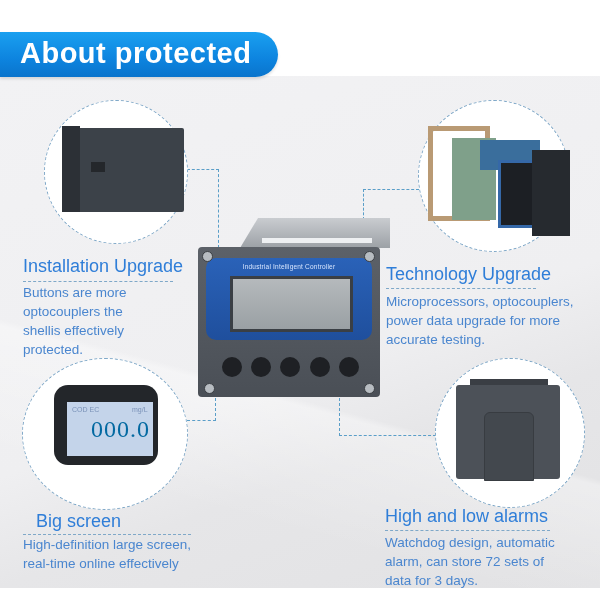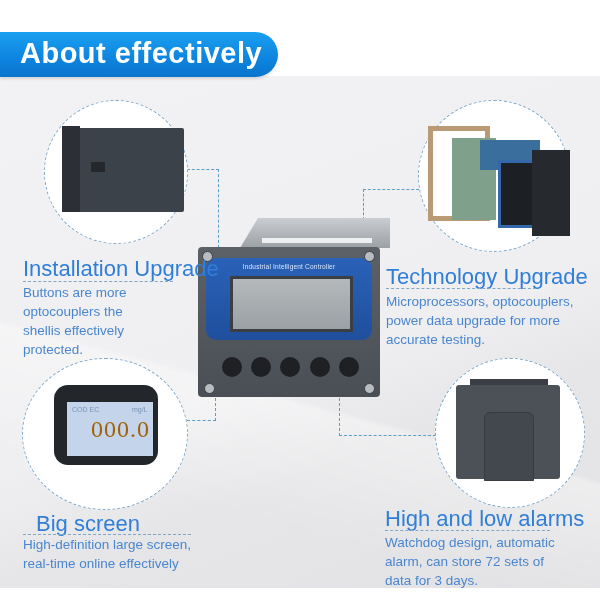--- a/index.html
+++ b/index.html
@@ -7,21 +7,21 @@
   .panel{position:absolute;left:0;top:76px;width:600px;height:512px;
     background:linear-gradient(160deg,#f2f2f4 0%,#efeff1 55%,#e6e6e8 70%,#e2e2e4 100%);}
   .panel-shade{position:absolute;left:0;top:76px;width:600px;height:512px;
     background:linear-gradient(195deg,transparent 60%,rgba(255,255,255,0.35) 61%,transparent 80%);}
   .title-pill{position:absolute;left:0;top:32px;width:278px;height:45px;border-radius:0 24px 24px 0;
     background:linear-gradient(180deg,#1aa0f0 0%,#0d84df 60%,#0a74cc 100%);
     box-shadow:0 2px 3px rgba(0,0,0,0.12);}
   .title-pill span{position:absolute;left:20px;top:5px;color:#fff;font-weight:bold;font-size:29px;letter-spacing:0.5px;}
   .circle{position:absolute;border-radius:50%;background:#ffffff;border:1.5px dashed #7fa8c8;}
   .line{position:absolute;border-color:#5a9ec8;border-style:dashed;border-width:0;}
-  .feat-title{position:absolute;color:#2f7ed8;font-size:22px;white-space:nowrap;}
+  .feat-title{position:absolute;color:#2f7ed8;font-size:18px;white-space:nowrap;}
   .feat-underline{position:absolute;height:0;border-top:1px dashed #7fa8c8;}
   .feat-desc{position:absolute;color:#4a86cf;font-size:13.5px;line-height:19px;}
   
   .side-box{position:absolute;left:62px;top:128px;width:122px;height:84px;background:#3c4249;border-radius:2px;}
   .side-front{position:absolute;left:62px;top:126px;width:18px;height:86px;background:#2c3036;}
   .side-slot{position:absolute;left:91px;top:162px;width:14px;height:10px;background:#24272b;}
   
   .ctrl-top{position:absolute;left:240px;top:218px;width:150px;height:30px;background:linear-gradient(180deg,#c9ccd0,#9ca1a6);
     clip-path:polygon(12% 0,100% 0,100% 100%,0 100%);}
   .ctrl-label-strip{position:absolute;left:262px;top:238px;width:110px;height:5px;background:#eef0f2;}
@@ -34,34 +34,34 @@
   
   .tech-frame{position:absolute;left:428px;top:126px;width:52px;height:85px;border:5px solid #b99a74;background:transparent;}
   .tech-pcb{position:absolute;left:452px;top:138px;width:44px;height:82px;background:#7fa08a;}
   .tech-board{position:absolute;left:480px;top:140px;width:60px;height:30px;background:#3a6e9c;}
   .tech-lcd{position:absolute;left:498px;top:160px;width:34px;height:62px;background:#1c1f24;border:3px solid #3568a8;}
   .tech-case{position:absolute;left:532px;top:150px;width:38px;height:86px;background:#262a2f;}
   
   .bs-case{position:absolute;left:54px;top:385px;width:104px;height:80px;background:#23262a;border-radius:14px;}
   .bs-lcd{position:absolute;left:67px;top:402px;width:86px;height:54px;background:#c4d4ea;}
   .bs-unit{position:absolute;font-size:7px;color:#7a92b8;}
-  .bs-value{position:absolute;left:67px;top:416px;width:107px;text-align:center;color:#a16207;font-family:"Liberation Serif",serif;font-size:24px;letter-spacing:1px;}
+  .bs-value{position:absolute;left:67px;top:416px;width:107px;text-align:center;color:#0369a1;font-family:"Liberation Serif",serif;font-size:24px;letter-spacing:1px;}
   
   .back-body{position:absolute;left:456px;top:385px;width:104px;height:94px;background:#4c5158;border-radius:3px;}
   .back-top{position:absolute;left:470px;top:379px;width:78px;height:8px;background:#3a3e44;}
   .back-plate{position:absolute;left:484px;top:412px;width:48px;height:67px;background:#43484e;border-radius:6px 6px 0 0;border:1px solid #383c41;}
 </style>
 </head>
 <body>
 
 <div class="panel"></div>
 <div class="panel-shade"></div>
 
 <div class="title-pill">
-  <span>About effectively</span>
+  <span>About protected</span>
 </div>
 
 <div class="line" style="left:187px;top:169px;width:31px;height:78px;border-top-width:1.5px;border-right-width:1.5px;"></div>
 <div class="line" style="left:363px;top:189px;width:55px;height:30px;border-top-width:1.5px;border-left-width:1.5px;"></div>
 <div class="line" style="left:187px;top:398px;width:28px;height:22px;border-bottom-width:1.5px;border-right-width:1.5px;"></div>
 <div class="line" style="left:339px;top:398px;width:96px;height:37px;border-bottom-width:1.5px;border-left-width:1.5px;"></div>
 
 <div class="circle" style="left:44px;top:100px;width:142px;height:142px;">
 </div>
 <div class="side-box"></div>

